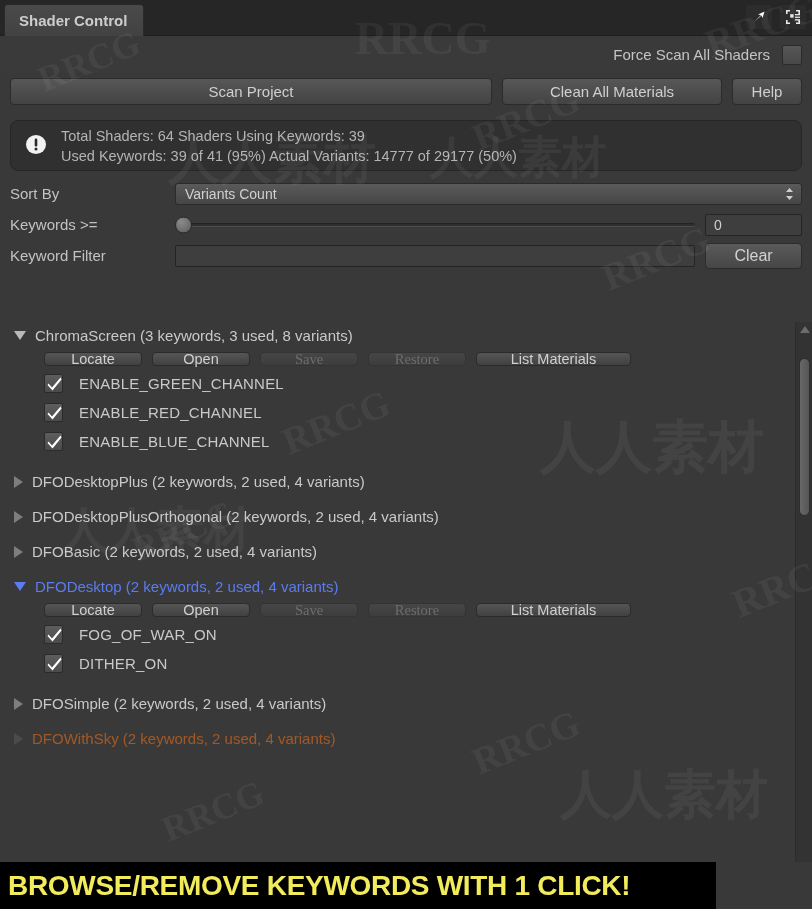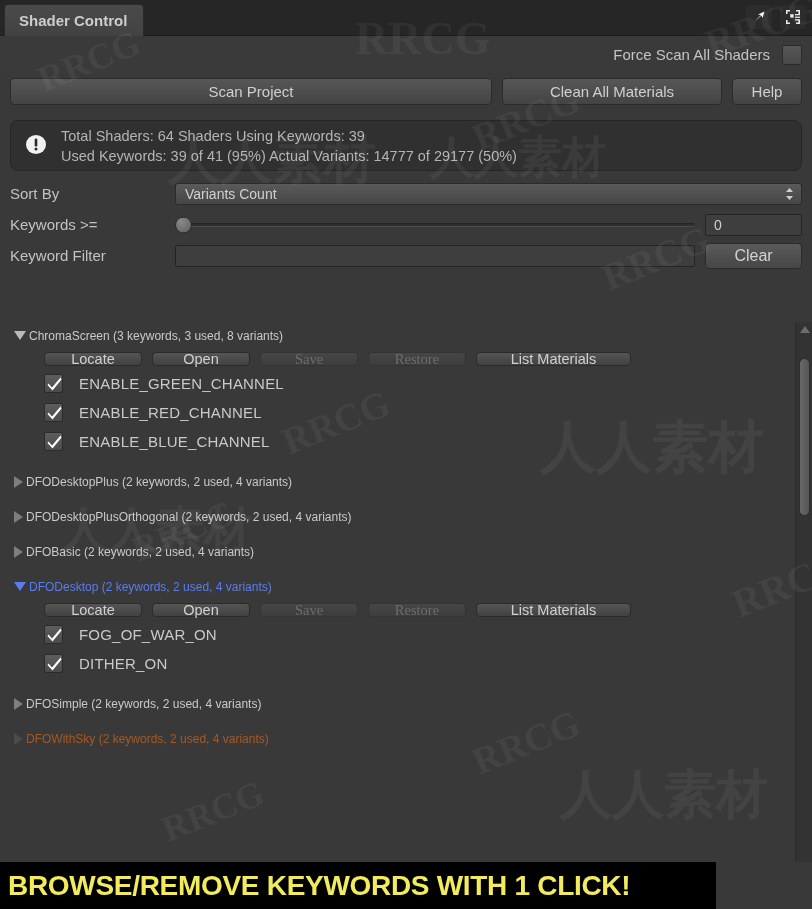--- a/index.html
+++ b/index.html
@@ -211,22 +211,22 @@
     left: 0; right: 0;
     top: 322px;
     bottom: 47px;
     overflow: hidden;
     background: #393939;
   }
   .sh-head {
     display: flex; align-items: center;
     height: 27px;
     padding-left: 14px;
-    gap: 3px;
-    font-size: 12px;
+    gap: 9px;
+    font-size: 15px;
     color: #c9c9c9;
   }
   .sh-head.sel { color: #5a7cf0; }
   .sh-head.dim { color: #f97316; }
   .tri {
     width: 0; height: 0;
     flex: 0 0 auto;
   }
   .tri.open {
     border-left: 6px solid transparent;

